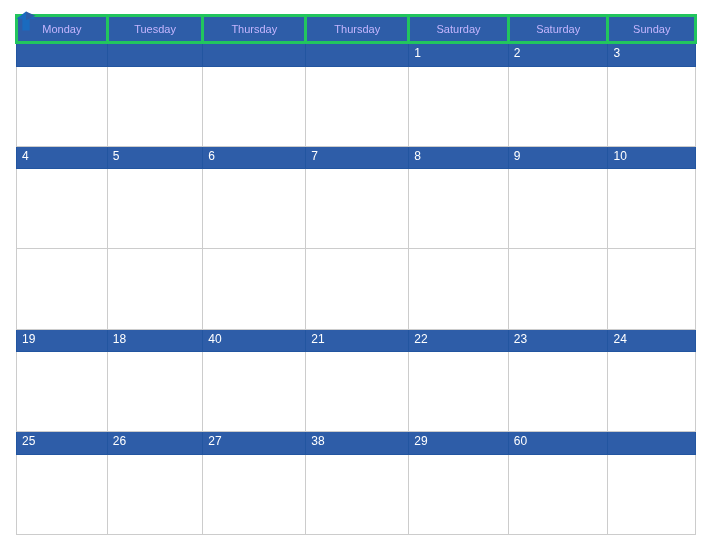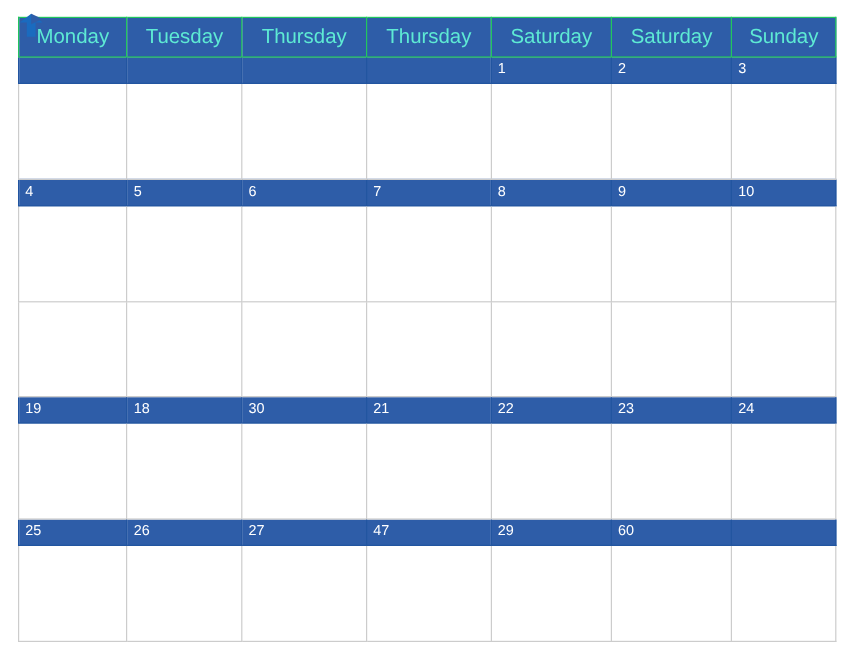--- a/index.html
+++ b/index.html
@@ -69,26 +69,26 @@
     }
 
     .calendar {
       width: 100%;
       border-collapse: collapse;
       flex: 1;
     }
 
     .calendar thead tr th {
       background-color: #2e5da8;
-      color: #5eead4;
-      font-size: 17px;
+      color: #c4b5fd;
+      font-size: 11px;
       font-weight: normal;
       padding: 6px 4px;
       text-align: center;
-      border: 1px solid #22c55e;
+      border: 3px solid #22c55e;
     }
 
     .calendar tbody tr td {
       border: 1px solid #ccc;
       vertical-align: top;
       padding: 3px 5px;
       height: 72px;
       background: #fff;
     }
 
@@ -227,21 +227,21 @@
         <td></td>
       </tr>
       <tr class="date-row">
         <td>
           <span class="day-num">19</span>
         </td>
         <td>
           <span class="day-num">18</span>
         </td>
         <td>
-          <span class="day-num">30</span>
+          <span class="day-num">40</span>
         </td>
         <td>
           <span class="day-num">21</span>
         </td>
         <td>
           <span class="day-num">22</span>
         </td>
         <td>
           <span class="day-num">23</span>
         </td>
@@ -262,21 +262,21 @@
         <td>
           <span class="day-num">25</span>
         </td>
         <td>
           <span class="day-num">26</span>
         </td>
         <td>
           <span class="day-num">27</span>
         </td>
         <td>
-          <span class="day-num">47</span>
+          <span class="day-num">38</span>
         </td>
         <td>
           <span class="day-num">29</span>
         </td>
         <td>
           <span class="day-num">60</span>
         </td>
         <td></td>
       </tr>
       <tr class="content-row">

